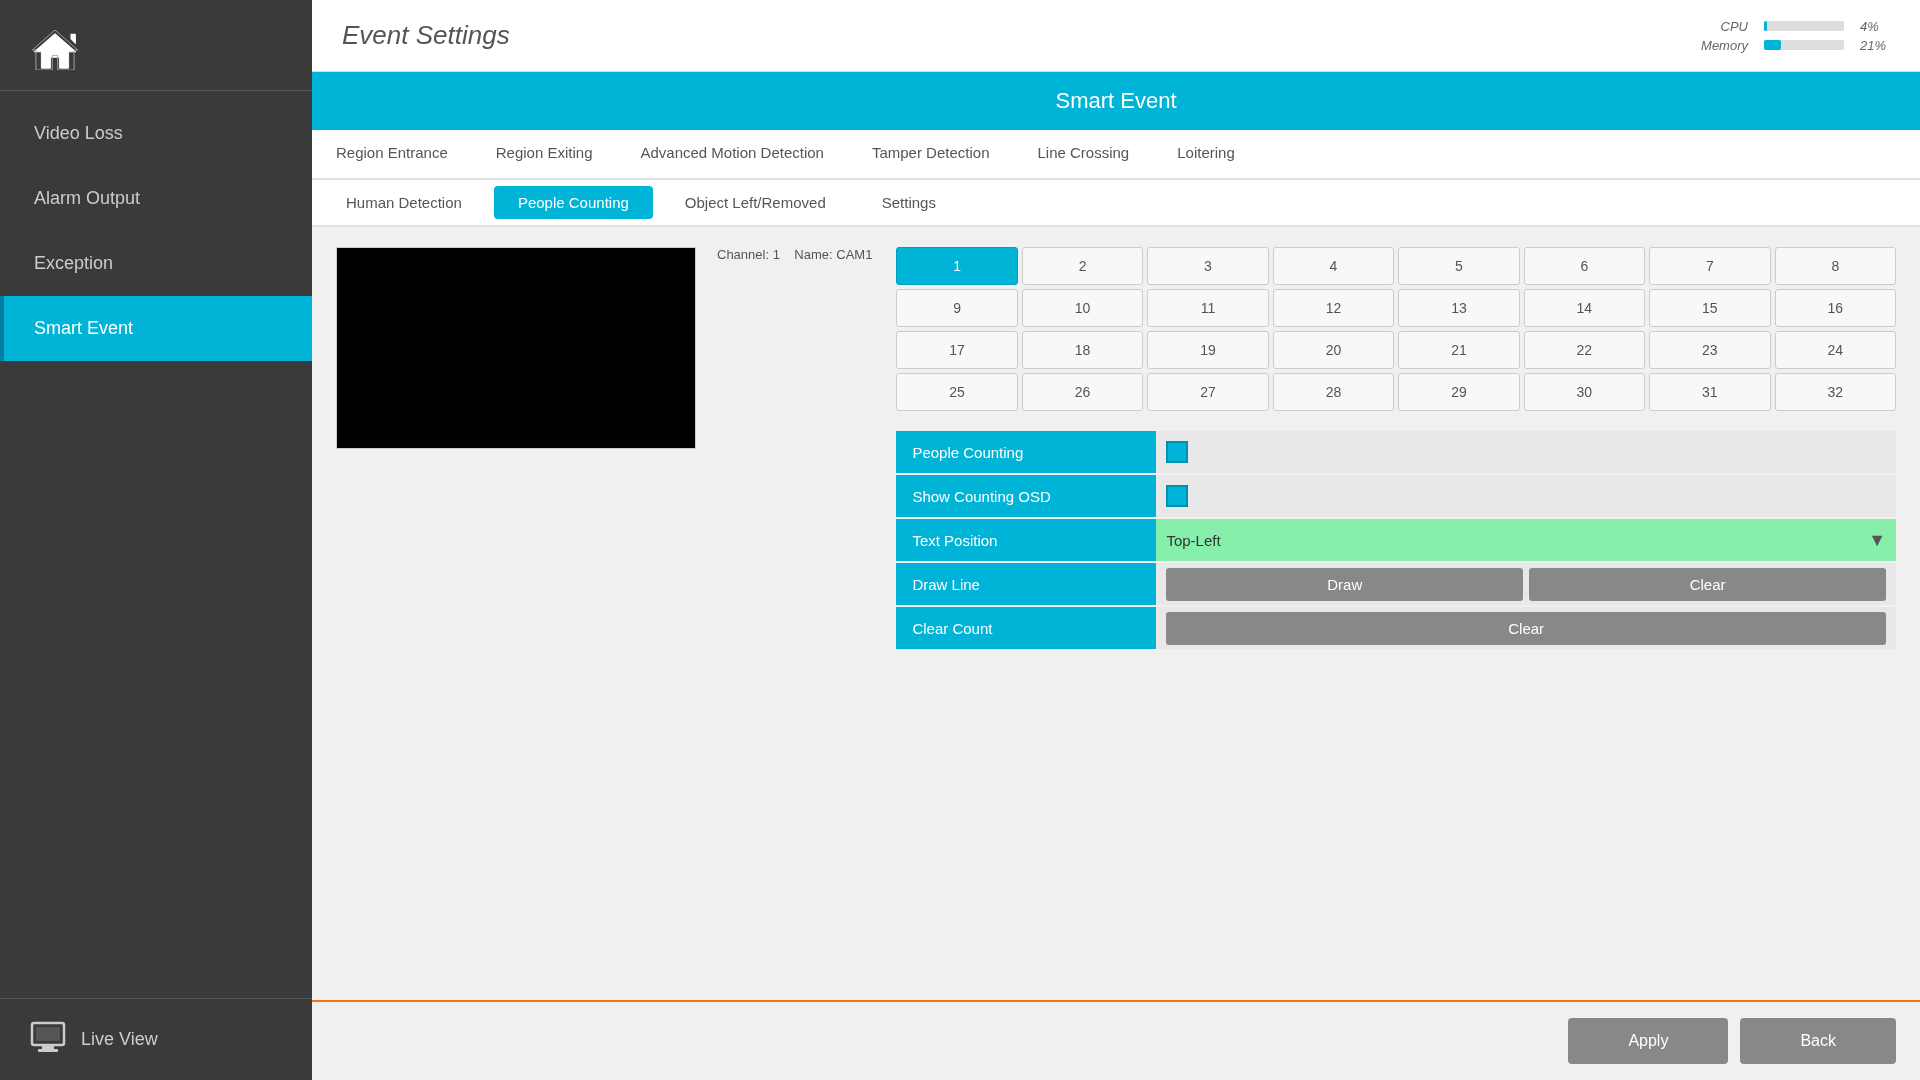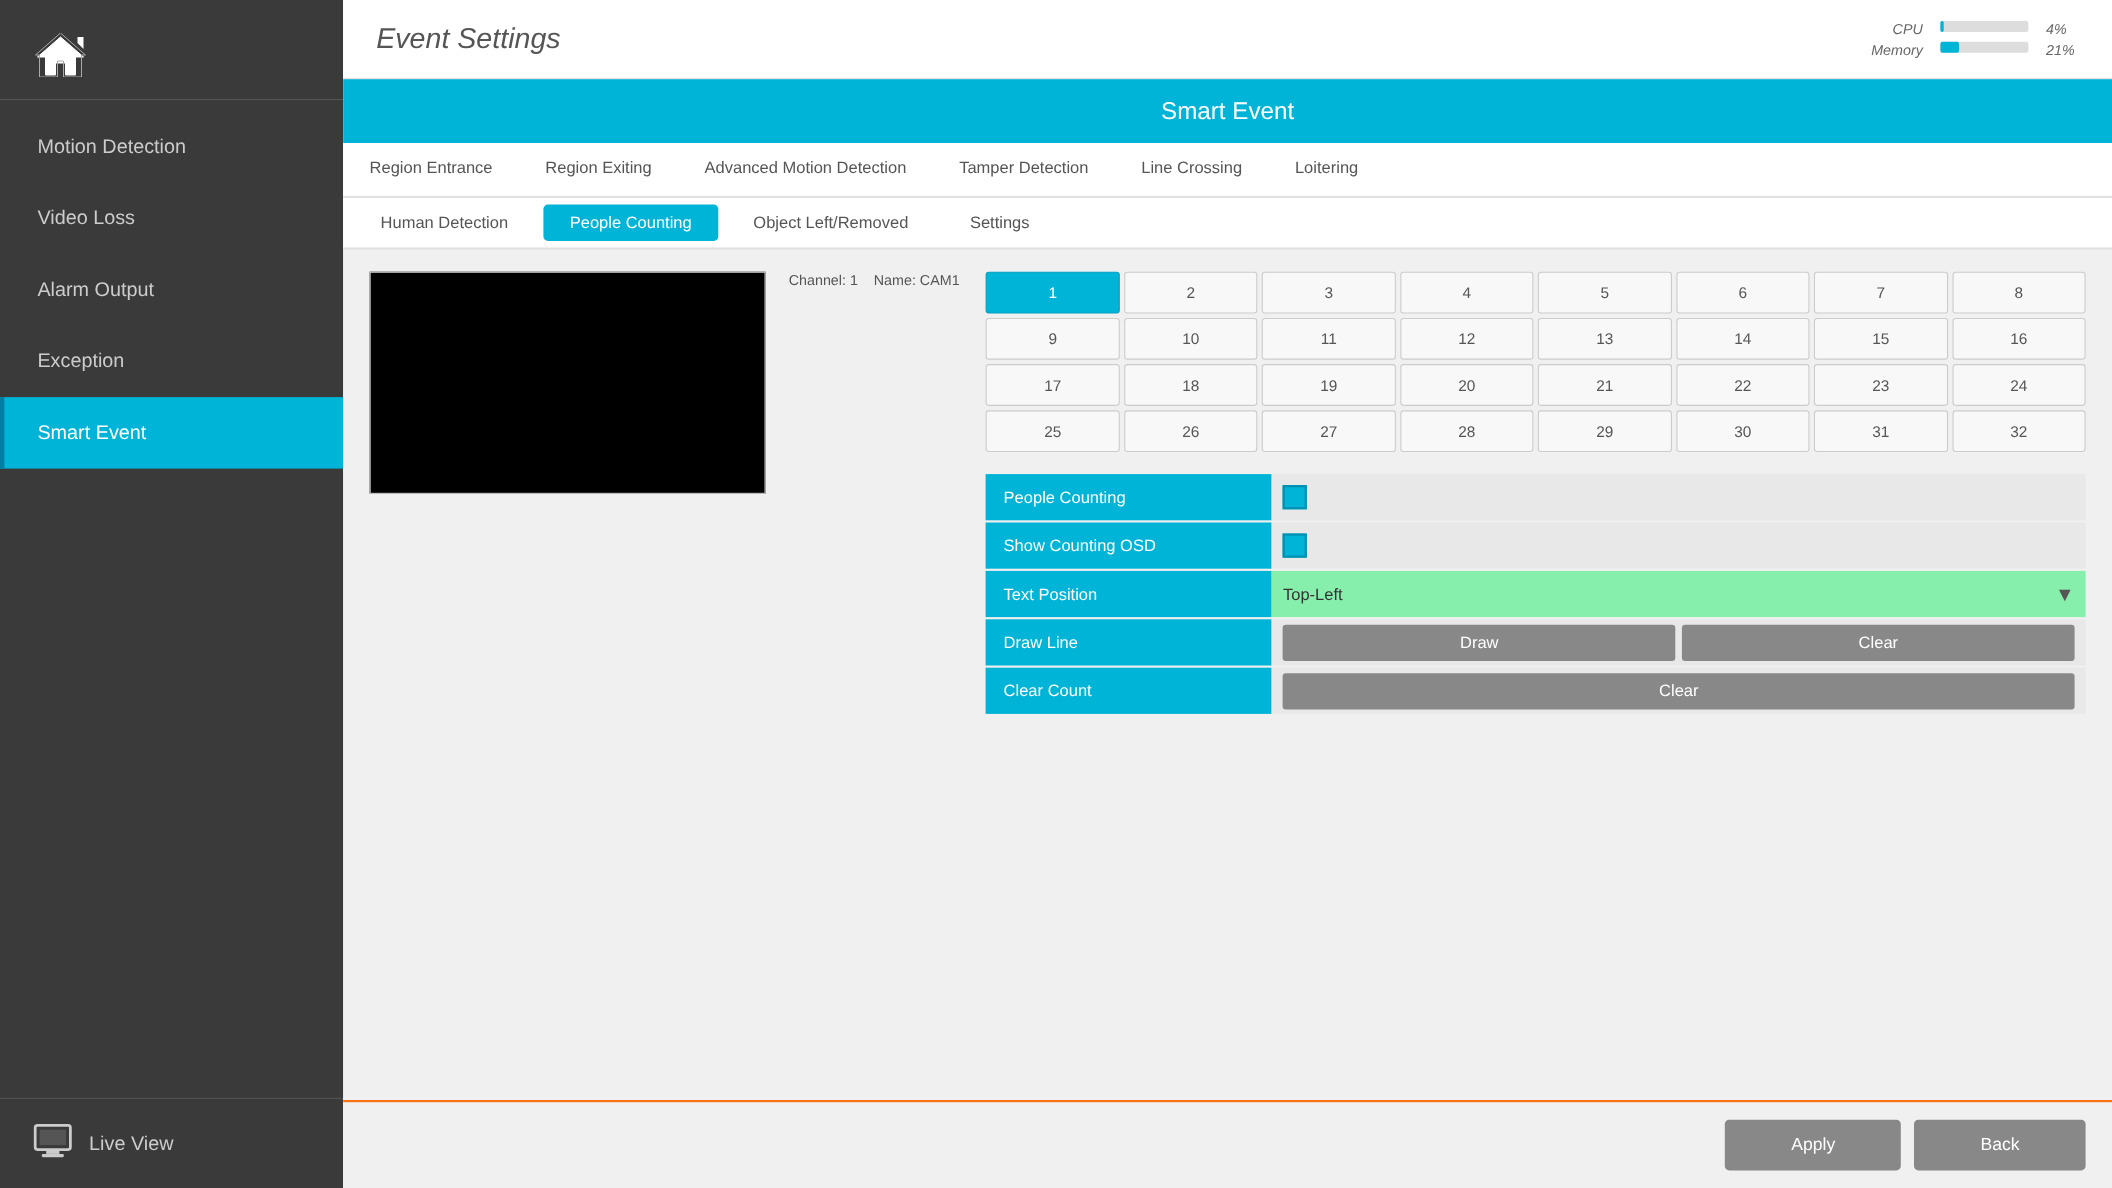--- a/index.html
+++ b/index.html
@@ -68,21 +68,21 @@
       padding: 18px 30px;
       display: flex;
       justify-content: space-between;
       align-items: center;
       border-bottom: 1px solid #ddd;
       height: 72px;
       font-style: italic;
     }
     .page-title { font-size: 26px; color: #555; font-weight: 400; }
     .system-stats { display: flex; flex-direction: column; gap: 4px; font-size: 13px; color: #666; }
-    .stat-row { display: flex; align-items: flex-start; gap: 16px; }
+    .stat-row { display: flex; align-items: center; gap: 16px; }
     .stat-label { min-width: 55px; text-align: right; }
     .stat-bar { width: 80px; height: 10px; background: #ddd; border-radius: 2px; }
     .stat-fill { height: 100%; background: #00b4d8; border-radius: 2px; }
     .stat-value { min-width: 30px; }
 
     
     .smart-event-header {
       background: #00b4d8;
       text-align: center;
       padding: 16px;
@@ -245,23 +245,20 @@
   <div class="sidebar-logo">
     <div class="home-icon">
       <svg viewBox="0 0 50 44" fill="none" xmlns="http://www.w3.org/2000/svg">
         <polygon points="25,4 48,24 40,24 40,42 30,42 30,30 20,30 20,42 10,42 10,24 2,24" fill="#fff" stroke="#fff" stroke-width="1"></polygon>
         <polygon points="25,0 50,22 46,22 46,44 28,44 28,28 22,28 22,44 4,44 4,22 0,22" fill="none" stroke="#aaa" stroke-width="1"></polygon>
         <polygon points="42,10 42,4 48,4 48,16" fill="#fff"></polygon>
       </svg>
     </div>
   </div>
   <nav class="sidebar-nav">
-    <div class="nav-item">
-      <span>Motion Detection</span>
-    </div>
     <div class="nav-item">
       <span>Video Loss</span>
     </div>
     <div class="nav-item">
       <span>Alarm Output</span>
     </div>
     <div class="nav-item">
       <span>Exception</span>
     </div>
     <div class="nav-item active">

